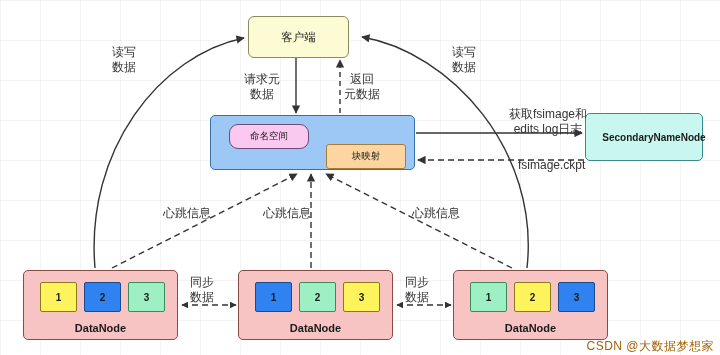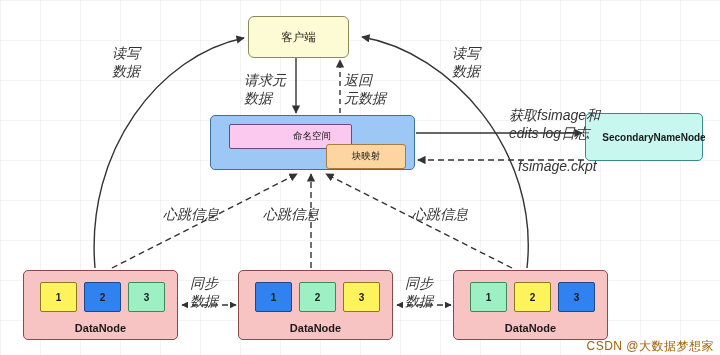--- a/index.html
+++ b/index.html
@@ -31,23 +31,23 @@
     background:#fdfbd4;border:1.4px solid #8a8a5c;border-radius:6px;
     font-size:11.5px;color:#1a1a1a;
   }
   
   #namenode{
     left:210px;top:115px;width:205px;height:55px;
     background:#9dc7f5;border:1.4px solid #3b6fa8;border-radius:5px;
   }
   #ns{
     position:absolute;left:18px;top:8px;width:78px;height:23px;
-    background:#fbc8ef;border:1.4px solid #6b4a78;border-radius:2px;
+    background:#fbc8ef;border:1.4px solid #6b4a78;border-radius:9px;
     display:flex;align-items:center;justify-content:center;
-    font-size:9.5px;color:#1a1a1a;padding-left:43px;
+    font-size:9.5px;color:#1a1a1a;
   }
   #bm{
     position:absolute;left:115px;top:8px;width:78px;height:23px;
     background:#fcd5a0;border:1.4px solid #a87b3b;border-radius:3px;
     display:flex;align-items:center;justify-content:center;
     font-size:9.5px;color:#1a1a1a;margin-top:20px;
   }
   
   #snn{
     left:585px;top:113px;width:118px;height:48px;
@@ -69,22 +69,22 @@
     font-size:10px;font-weight:bold;color:#1a1a1a;
   }
   .blk.b0{left:16px;}
   .blk.b1{left:60px;}
   .blk.b2{left:104px;}
   .c-yellow{background:#fdf35c;border-color:#8a7a1a;}
   .c-blue{background:#2f82ef;border-color:#1a4a8a;}
   .c-green{background:#9df0c4;border-color:#3b8a5c;}
   
   .elabel{
-    position:absolute;font-size:14px;color:#333;line-height:1.25;
-    white-space:pre;font-style:italic;
+    position:absolute;font-size:12px;color:#333;line-height:1.25;
+    text-align:center;white-space:pre;
   }
   #wm{
     position:absolute;right:6px;bottom:0;
     font-size:12px;color:#a16207;letter-spacing:.5px;
   }
 </style>
 </head>
 <body>
 
 <div id="canvas"></div>

